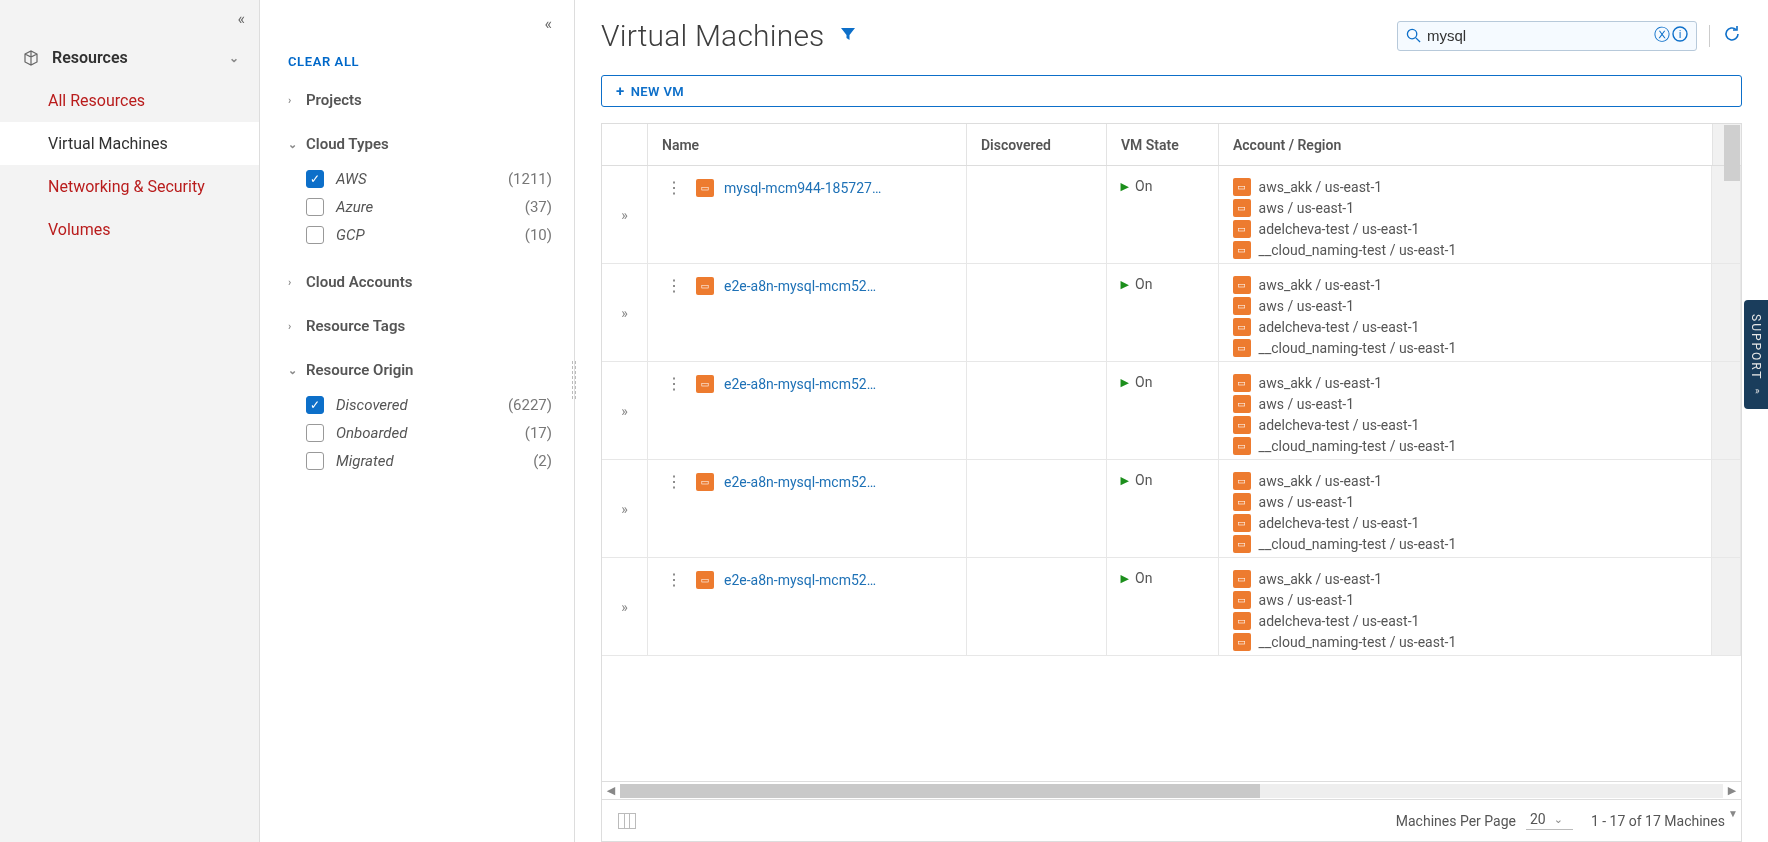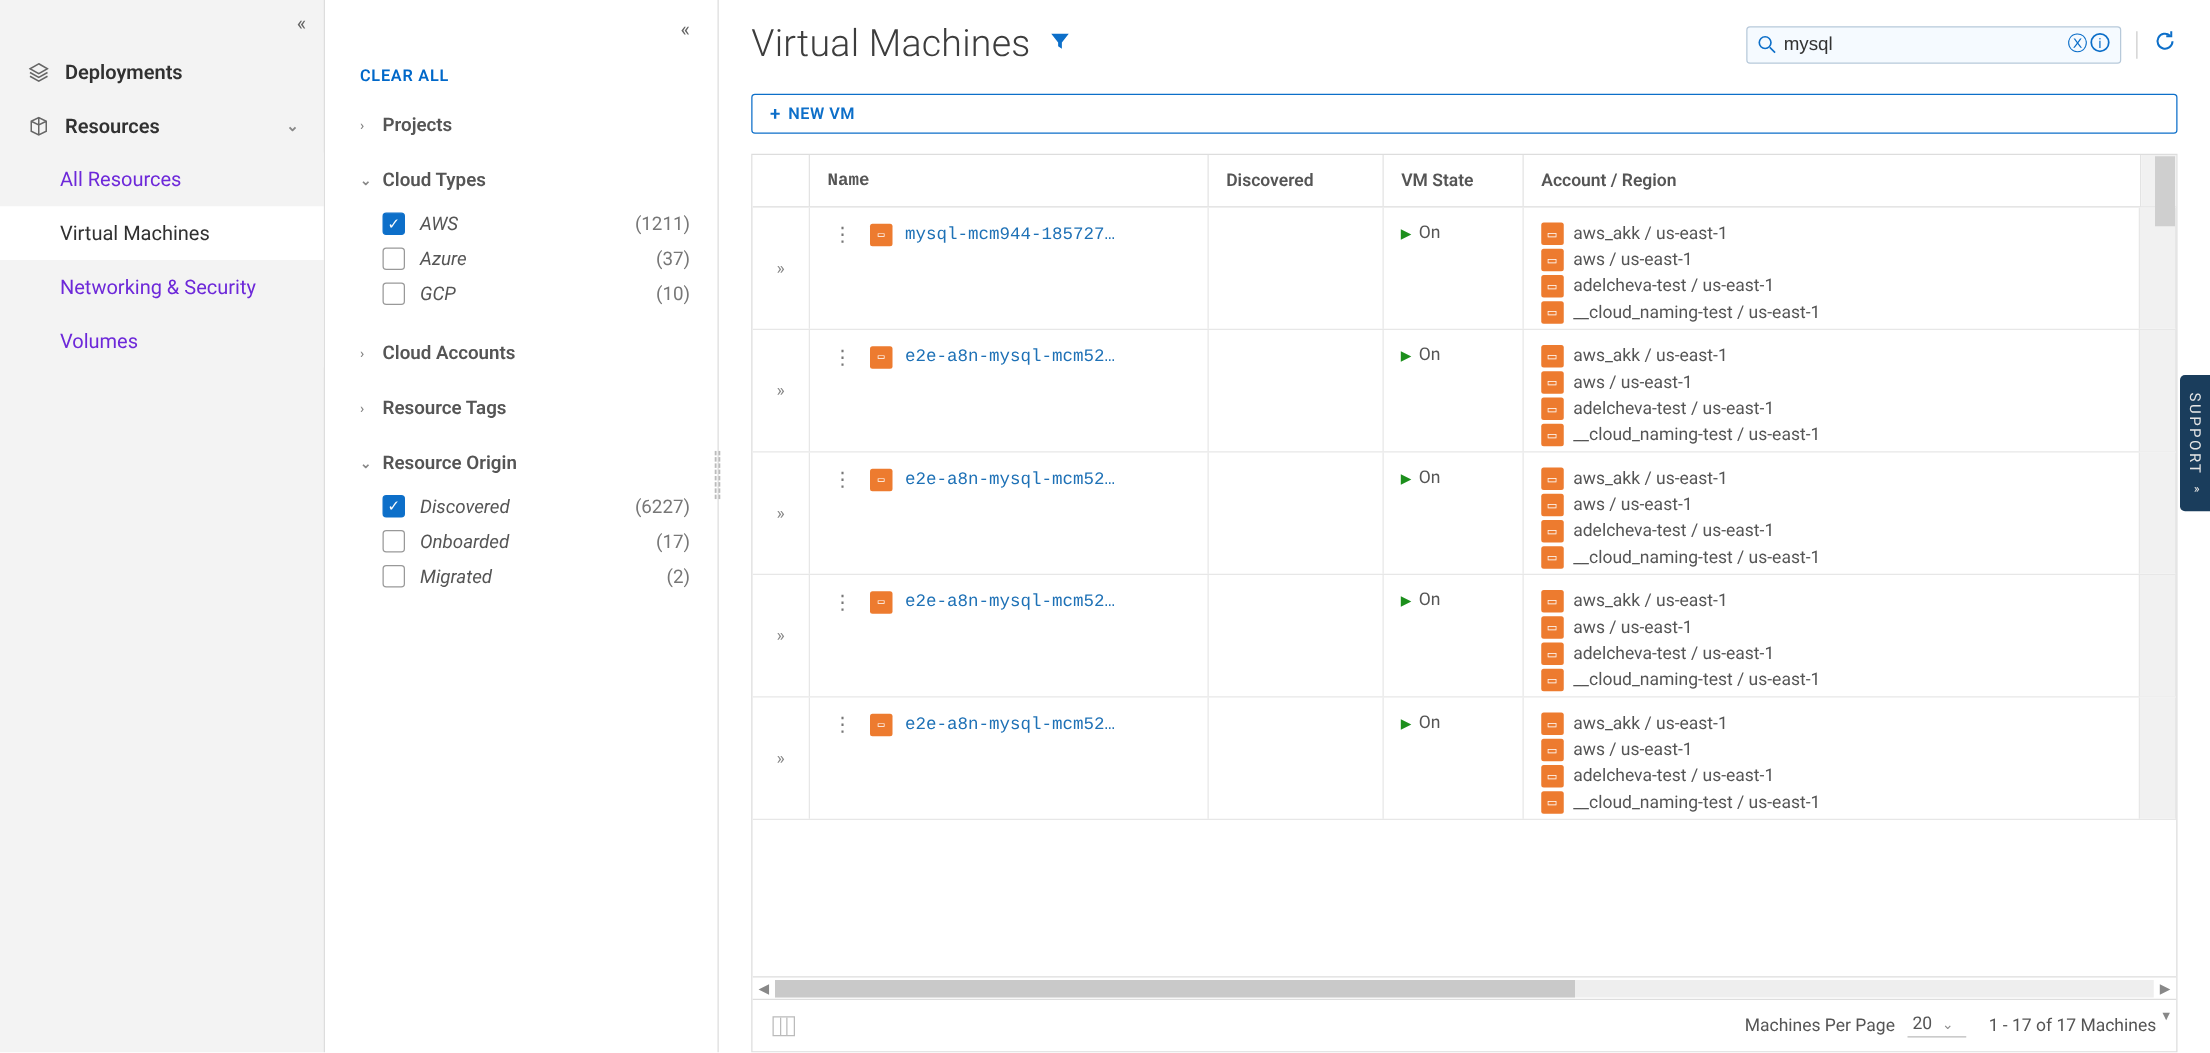--- a/index.html
+++ b/index.html
@@ -16,21 +16,21 @@
   display:flex; flex-direction:column;
 }
 .nav-top { height:36px; display:flex; justify-content:flex-end; align-items:center; padding-right:14px;}
 .collapse-btn { color:#666; cursor:pointer; font-size:16px;}
 .nav-item {
   display:flex; align-items:center; padding:12px 20px; font-size:16px; color:#313131; cursor:pointer;
 }
 .nav-item .ic { width:22px; display:inline-flex; align-items:center; justify-content:center; margin-right:10px; color:#666;}
 .nav-item.bold { font-weight:600; }
 .nav-item .chev { margin-left:auto; color:#888; font-size:12px;}
-.nav-sub { padding:12px 20px 12px 48px; font-size:16px; color:#6d28d9; cursor:pointer; background:#f3f3f3;}
+.nav-sub { padding:12px 20px 12px 48px; font-size:16px; color:#b91c1c; cursor:pointer; background:#f3f3f3;}
 .nav-sub.active { background:#fff; color:#313131;}
 
 
 .filters {
   width:315px; border-right:1px solid #ddd; position:relative;
   display:flex; flex-direction:column; padding:14px 22px 0 28px;
 }
 .filters-top { display:flex; justify-content:flex-end; height:22px;}
 .clear-all { color:#0068c9; font-weight:600; letter-spacing:.6px; font-size:13px; margin:18px 0 16px; cursor:pointer;}
 .f-group { margin-bottom:14px;}
@@ -73,21 +73,21 @@
 }
 .new-vm .plus{margin-right:6px; font-size:15px;}
 
 
 .grid-wrap { margin-top:16px; border:1px solid #ddd; position:relative; flex:1;
   display:flex; flex-direction:column; overflow:hidden;}
 .ghead { display:flex; height:42px; background:#fff; border-bottom:1px solid #ddd;
   font-weight:600; color:#555; font-size:14px; align-items:stretch;}
 .gc { display:flex; align-items:center; border-right:1px solid #e3e3e3; padding:0 14px;}
 .gc.exp{width:46px; padding:0;}
-.gc.name{flex:1.06; min-width:240px;font-family:Liberation Mono, monospace;}
+.gc.name{flex:1.06; min-width:240px;}
 .gc.dep{width:140px;}
 .gc.state{width:112px;}
 .gc.acct{flex:1.7;}
 .gc.scroll{width:18px; border-right:0; background:#f1f1f1;}
 .gbody { flex:1; overflow:hidden;}
 .row { display:flex; border-bottom:1px solid #e7e7e7; min-height:98px;}
 .row .gc { border-right:1px solid #e7e7e7; align-items:flex-start; padding-top:12px;}
 .row .gc.exp{align-items:center; padding-top:0; justify-content:center; color:#888;}
 .name-inner{display:flex; align-items:center; gap:10px;}
 .kebab{color:#777; font-size:16px; cursor:pointer; padding:0 4px;}
@@ -123,28 +123,20 @@
 .support-tab .chv{transform:rotate(90deg); font-size:10px;}
 </style>
 </head>
 <body>
 
 <div class="app">
 
   <div class="nav">
     <div class="nav-top">
       <span class="collapse-btn">«</span>
-    </div>
-    <div class="nav-item bold">
-      <span class="ic">
-        <svg width="16" height="16" viewBox="0 0 16 16">
-            <path d="M8 1l7 4-7 4-7-4z M1 8l7 4 7-4 M1 11l7 4 7-4" fill="none" stroke="#666" stroke-width="1.2"></path>
-          </svg>
-      </span>
-      <span>Deployments</span>
     </div>
     <div class="nav-item bold">
       <span class="ic">
         <svg width="16" height="16" viewBox="0 0 16 16">
             <path d="M2 4l6-3 6 3v8l-6 3-6-3z M8 1v14 M2 4l6 3 6-3" fill="none" stroke="#666" stroke-width="1.2"></path>
           </svg>
       </span>
       <span>Resources</span>
       <span class="chev">⌄</span>
     </div>

